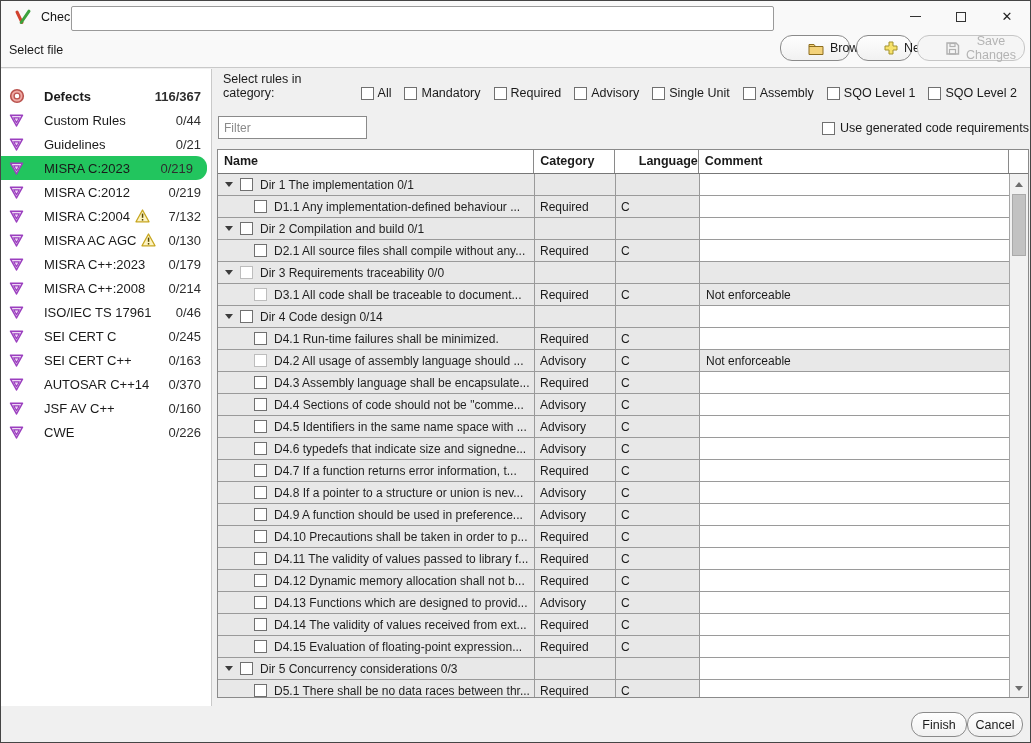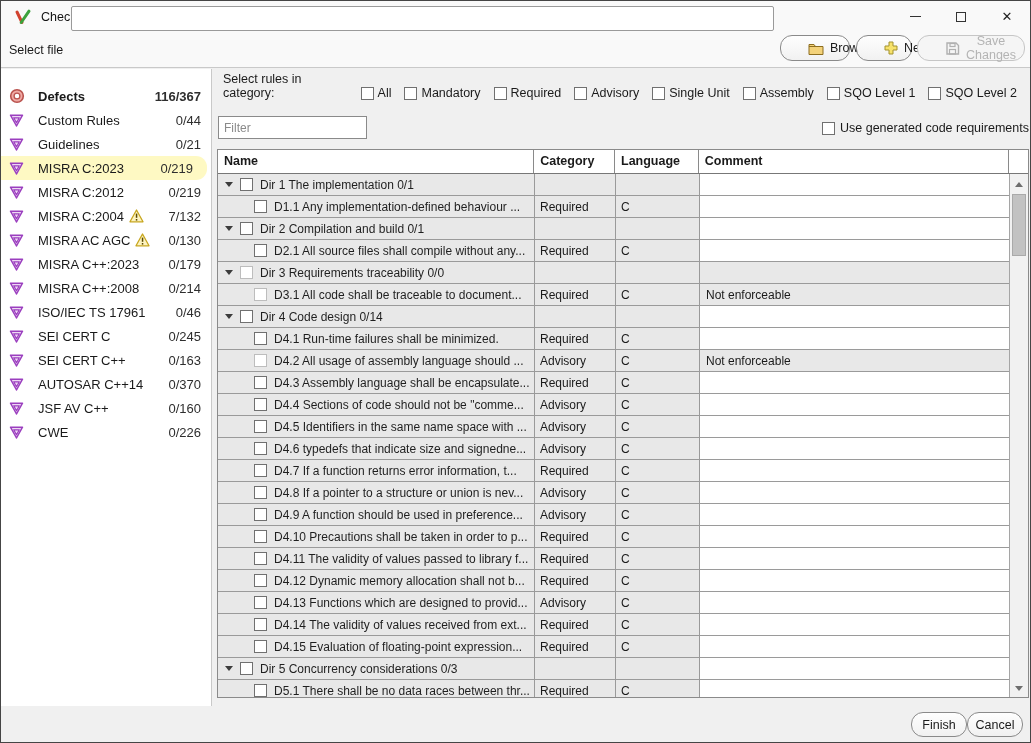--- a/index.html
+++ b/index.html
@@ -28,23 +28,23 @@
          display:inline-flex; align-items:center; gap:6px; padding:0 27px; font-size:12.5px; color:#1a1a1a; cursor:default; }
   .btn svg { flex:none; }
   .btn.disabled { color:#b4b4b4; border-color:#c6c6c6; background:#f5f5f5; }
   #browse-btn { position:absolute; left:779px; top:34px; width:70px; }
   #new-btn    { position:absolute; left:855px; top:34px; width:55px; }
   #save-btn   { position:absolute; left:916px; top:34px; width:108px; }
 
   
   .sidebar { position:absolute; left:0; top:68px; width:211px; height:639px; background:#fff; border-right:1px solid #c9c9c9; }
   .side-item { position:relative; height:24px; display:flex; align-items:center; padding-left:8px; }
-  .side-item.selected { background:#fef9c3; border-radius:0 11px 11px 0; width:206px; }
+  .side-item.selected { background:#22c55e; border-radius:0 11px 11px 0; width:206px; }
   .side-icon { width:17px; height:16px; flex:none; display:flex; align-items:center; }
-  .side-label { margin-left:12px; font-size:13px; white-space:nowrap; }
+  .side-label { margin-left:18px; font-size:13px; white-space:nowrap; }
   .side-item.bold .side-label, .side-item.bold .side-count { font-weight:bold; }
   .side-warn { margin-left:5px; width:15px; height:14px; flex:none; }
   .side-count { position:absolute; right:10px; font-size:13px; color:#2e2e2e; }
   .side-item.selected .side-count { right:14px; }
 
   
   .catbar { position:absolute; left:222px; top:81px; height:18px; display:flex; align-items:flex-end; }
   .catbar-label { font-size:12.5px; margin-right:12px; }
   .cat-opt { display:flex; align-items:center; margin-right:13px; }
   .cb { width:13px; height:13px; border:1px solid #707070; background:#fff; flex:none; display:inline-block; }
@@ -61,21 +61,21 @@
   .table { position:absolute; left:216px; top:148px; width:812px; height:549px; background:#f97316;
            border:1px solid #8a8a8a; overflow:hidden; }
   .thead { display:flex; height:24px; background:#fff; border-bottom:1px solid #777; }
   .th { font-weight:bold; font-size:12.5px; padding:4px 0 0 6px; border-right:1px solid #8a8a8a; }
   .tbody { position:absolute; left:0; top:24px; width:792px; height:525px; overflow:hidden; }
   .trow { display:flex; height:22px; }
   .td { border-right:1px solid #9a9a9a; border-bottom:1px solid #9a9a9a; background:#e8e8e8;
         display:flex; align-items:center; overflow:hidden; white-space:nowrap; }
   .td.name { width:317px; } .th.name { width:317px; }
   .td.cat  { width:81px; padding-left:5px; }  .th.cat { width:81px; }
-  .td.lang { width:84px; padding-left:5px; }  .th.lang { width:84px; }
+  .td.lang { width:84px; padding-left:5px; }  .th.lang { width:84px;text-align:right; }
   .td.comment { width:310px; background:#fff; padding-left:6px; } .th.comment { width:311px; border-right:1px solid #8a8a8a; }
   .th.scrollcap { width:19px; border-right:none; }
   .trow.disabled .td.comment { background:#e8e8e8; }
   .tri { width:0; height:0; border-left:4px solid transparent; border-right:4px solid transparent;
          border-top:5px solid #3c3c3c; margin:0 0 0 7px; flex:none; }
   .td.name .cb { margin-left:7px; }
   .td.name.child .cb { margin-left:36px; }
   .td.name .rowlbl { margin-left:7px; font-size:12px; color:#1f1f1f; overflow:hidden; text-overflow:ellipsis; }
 
   

